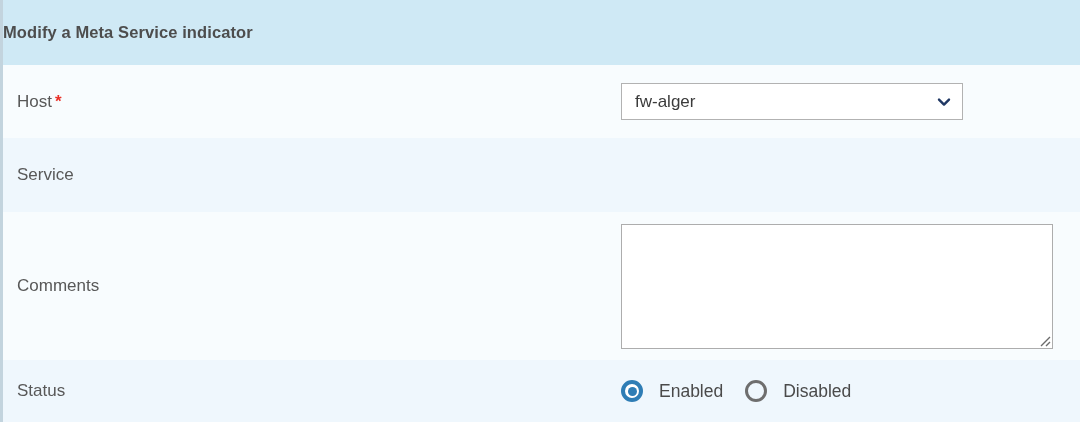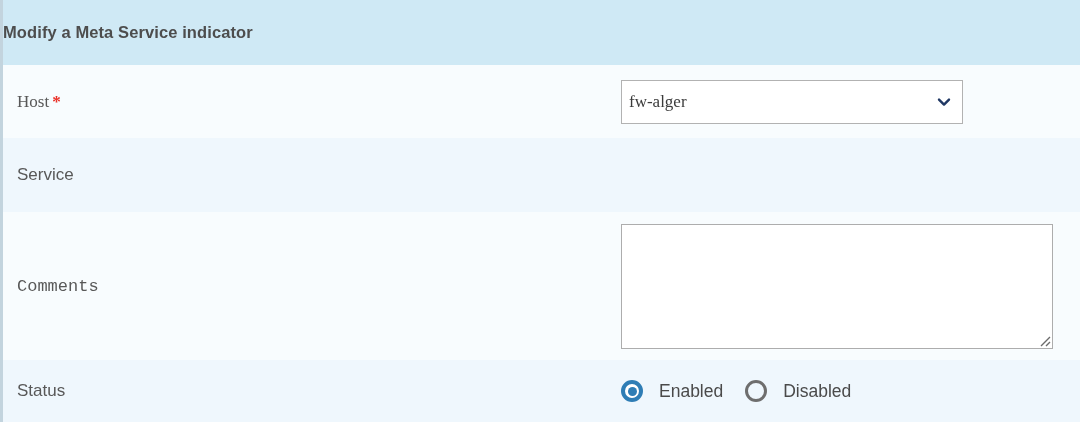--- a/index.html
+++ b/index.html
@@ -41,23 +41,23 @@
   
   .form-row {
     display: flex;
     align-items: center;
     box-sizing: border-box;
     width: 100%;
   }
   .form-row.tint-a { background: #f8fcfe; }
   .form-row.tint-b { background: #eff7fd; }
 
-  .row-host     { height: 73px; font-family: Liberation Serif, serif; }
+  .row-host     { height: 73px; }
   .row-service  { height: 74px; }
-  .row-comments { height: 148px; font-family: Liberation Mono, monospace; }
+  .row-comments { height: 148px; }
   .row-status   { height: 62px; }
 
   .row-label {
     width: 618px;
     flex: 0 0 618px;
     padding-left: 14px;
     box-sizing: border-box;
     font-size: 17px;
     color: #585858;
     white-space: nowrap;
@@ -75,24 +75,24 @@
     align-items: center;
     height: 100%;
   }
 
   
   .select-box {
     position: relative;
     box-sizing: border-box;
     background: #ffffff;
     border: 1px solid #b2b2b2;
-    height: 44px;
-    display: flex;
-    align-items: center;
-    padding: 0 34px 0 7px;
+    height: 37px;
+    display: flex;
+    align-items: center;
+    padding: 0 34px 0 13px;
     font-size: 17px;
     color: #3b3b3b;
     white-space: nowrap;
     cursor: pointer;
   }
   .select-host    { width: 342px; }
   .select-svc     { width: 205px; }
   .select-svcinst { width: 189px; margin-left: 10px; }
 
   .chevron-icon {

